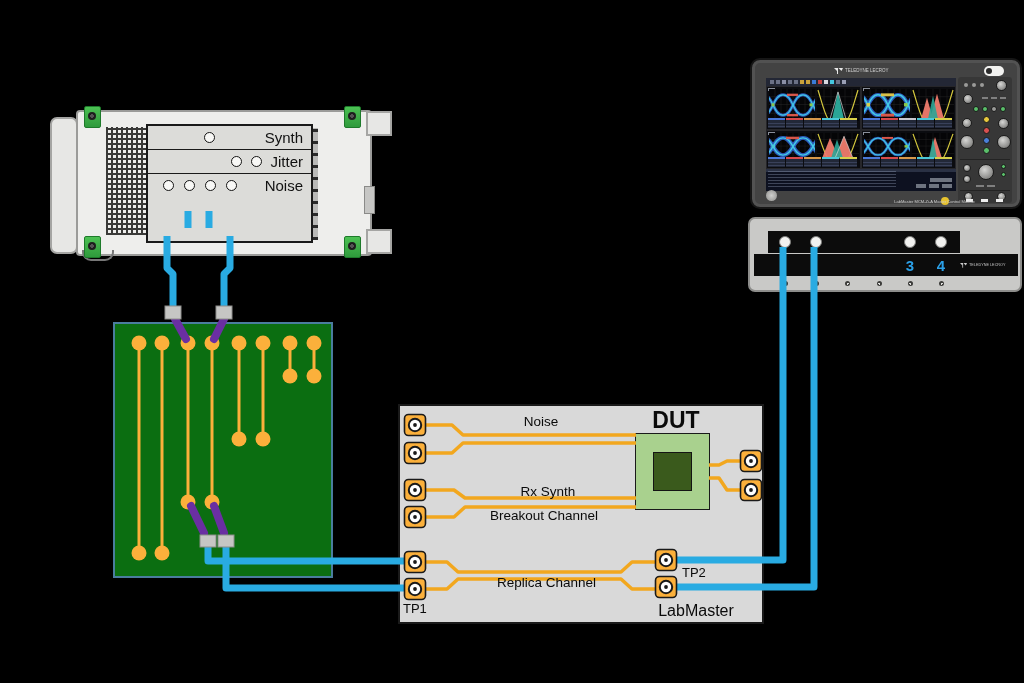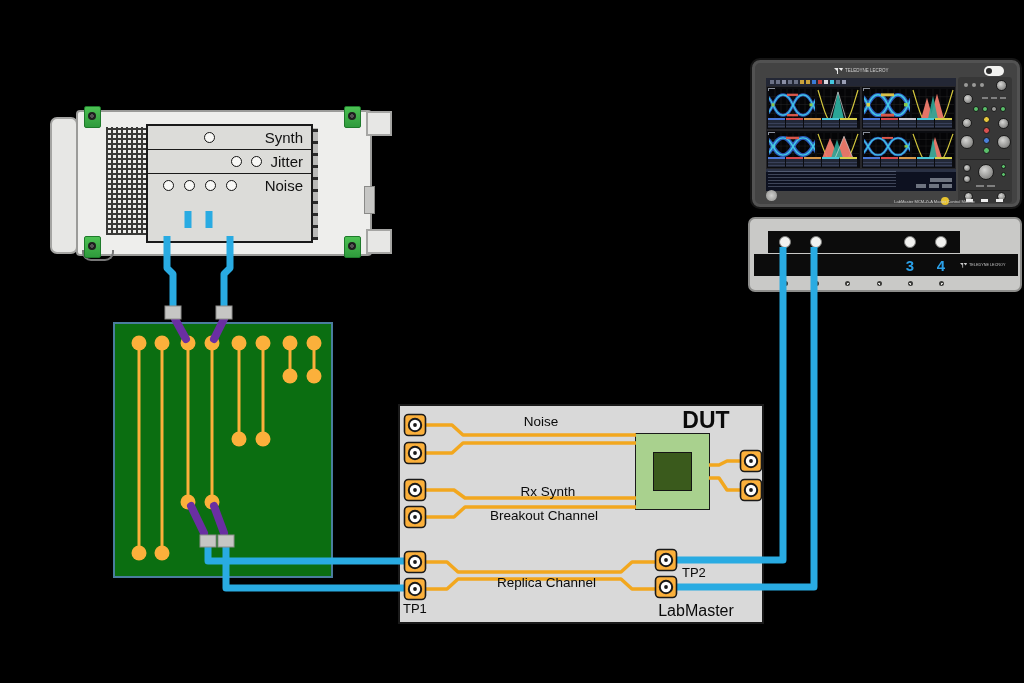--- a/index.html
+++ b/index.html
@@ -525,15 +525,15 @@
     </g>
   </svg>
 
   <span class="lbl" style="left:505px;top:414px;width:72px;text-align:center;font-size:13.5px;">Noise</span>
   <span class="lbl" style="left:512px;top:484px;width:72px;text-align:center;font-size:13.5px;">Rx Synth</span>
   <span class="lbl" style="left:490px;top:508px;width:116px;text-align:left;font-size:13.5px;">Breakout Channel</span>
   <span class="lbl" style="left:484px;top:575px;width:112px;text-align:right;font-size:13.5px;">Replica Channel</span>
   <span class="lbl" style="left:403px;top:601px;font-size:13px;">TP1</span>
   <span class="lbl" style="left:682px;top:565px;font-size:13px;">TP2</span>
   <span class="lbl" style="left:656px;top:602px;width:80px;text-align:center;font-size:16px;">LabMaster</span>
-  <span class="lbl" style="left:650px;top:407px;width:52px;text-align:center;font-size:23px;font-weight:600;margin-left:30px;">DUT</span>
+  <span class="lbl" style="left:650px;top:407px;width:52px;text-align:center;font-size:23px;font-weight:600;">DUT</span>
 
 </div>
 
 </body></html>

